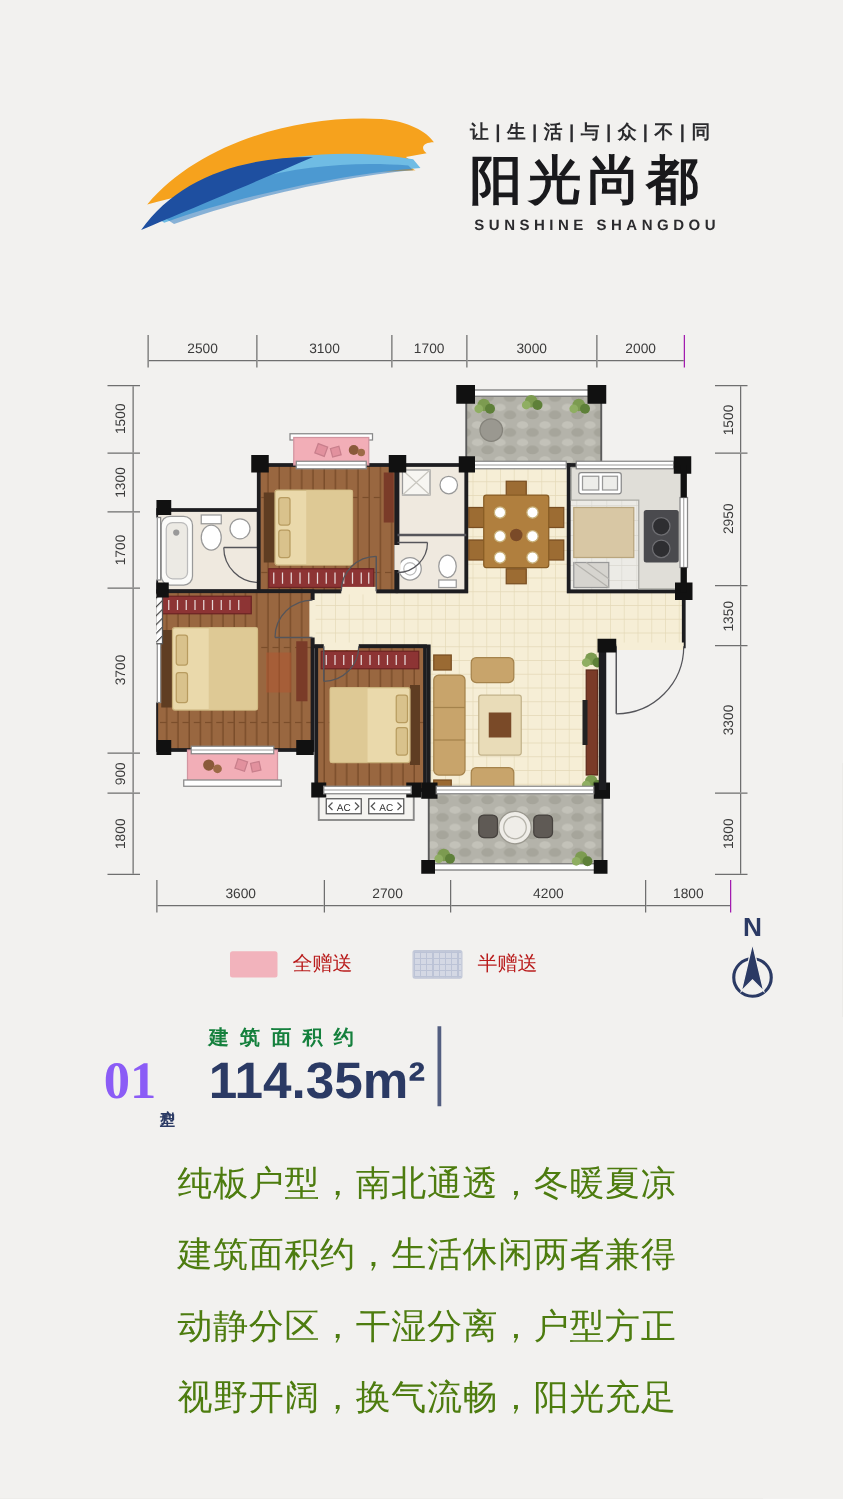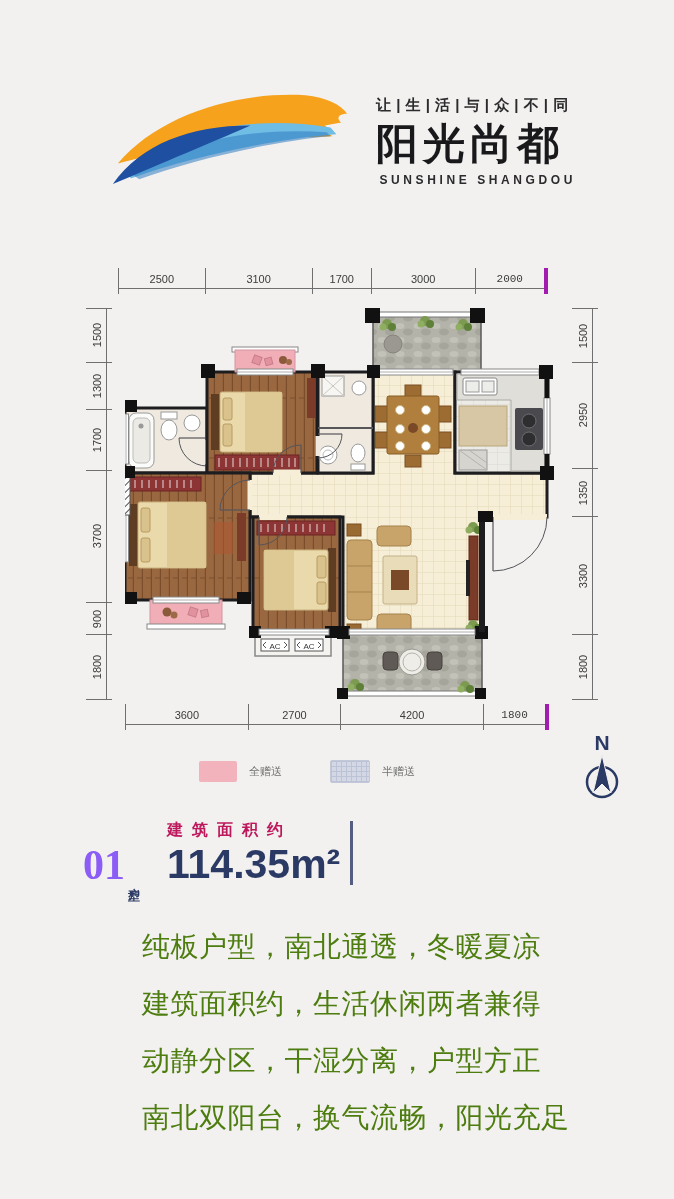--- a/index.html
+++ b/index.html
@@ -10,58 +10,58 @@
   }
   
   .logo-art{position:absolute;left:108px;top:86px;width:244px;height:122px;}
   .logo-text{position:absolute;left:376px;top:96px;width:200px;}
   .tagline{font-size:15px;font-weight:600;color:#2b2b2e;white-space:nowrap;letter-spacing:.5px;}
   .brand{font-size:42px;font-weight:700;color:#19191c;letter-spacing:5px;margin-top:8px;white-space:nowrap;line-height:1;}
   .brand-en{font-size:12px;font-weight:700;color:#2b2b2e;letter-spacing:3.6px;margin-top:8px;white-space:nowrap;text-align:right;}
   
   .dim-h{position:absolute;display:flex;}
   .dim-h .seg{position:relative;border-left:1px solid #6f6f6f;}
-  .dim-h .seg:last-child{border-right:4px solid #a21caf;font-family:Liberation Mono, monospace;}
+  .dim-h .seg:last-child{border-right:1px solid #a21caf;}
   .dim-h .seg::after{content:"";position:absolute;left:0;right:0;bottom:5px;border-bottom:1px solid #6f6f6f;}
   .dim-h .seg span{position:absolute;left:0;right:0;bottom:9px;text-align:center;font-size:11px;color:#3b3b3b;}
   .dim-v{position:absolute;display:flex;flex-direction:column;}
   .dim-v .seg{position:relative;border-top:1px solid #6f6f6f;}
   .dim-v .seg:last-child{border-bottom:1px solid #6f6f6f;}
   .dim-v .seg::after{content:"";position:absolute;top:0;bottom:0;right:5px;border-right:1px solid #6f6f6f;}
   .dim-v .seg span{
     position:absolute;right:9px;top:50%;
     writing-mode:vertical-rl;transform:translateY(-50%) rotate(180deg);
     font-size:11px;color:#3b3b3b;
   }
   .dim-top{left:118px;top:268px;width:430px;height:26px;}
-  .dim-bottom{left:125px;top:704px;width:424px;height:26px;}
+  .dim-bottom{left:125px;top:704px;width:460px;height:26px;}
   .dim-left{left:86px;top:308px;width:26px;height:392px;}
   .dim-right{left:572px;top:308px;width:26px;height:392px;}
   .plan-svg{position:absolute;left:125px;top:308px;width:430px;height:392px;}
   
   .legend{position:absolute;left:0;right:60px;top:760px;display:flex;justify-content:center;gap:48px;}
-  .legend-item{display:flex;align-items:center;gap:12px;font-size:11px;color:#737373;}
+  .legend-item{display:flex;align-items:center;gap:12px;font-size:16px;color:#b91c1c;}
   .sw{width:38px;height:21px;border-radius:2px;}
   .sw-pink{background:#f2b3bc;}
   .sw-grid{
     background:
       repeating-linear-gradient(0deg,#bcc3d6 0 1px,transparent 1px 5px),
       repeating-linear-gradient(90deg,#bcc3d6 0 1px,transparent 1px 5px),
       #d4d8e4;
     border:1px solid #c2c8d8;
   }
   .compass{position:absolute;left:578px;top:732px;width:48px;text-align:center;}
   .compass-n{font-size:21px;font-weight:700;color:#2b3a64;line-height:1;}
   
   .title-block{position:absolute;left:76px;top:820px;right:10px;display:flex;align-items:flex-end;}
   .t-big{font-family:"Liberation Serif","DejaVu Serif",serif;font-size:67px;font-weight:700;color:#2b3a64;line-height:.88;letter-spacing:1px;}
   .t-unit{font-family:"Liberation Serif","DejaVu Serif",serif;font-size:42px;font-weight:700;color:#8b5cf6;line-height:.9;margin-left:7px;}
   .t-unit-type{writing-mode:vertical-rl;font-size:12px;font-weight:700;color:#2b3a64;letter-spacing:2px;margin-left:3px;margin-bottom:3px;line-height:1;}
   .t-area{margin-left:27px;}
-  .t-area-label{font-size:16px;font-weight:700;color:#be185d;letter-spacing:9px;margin-bottom:3px;white-space:nowrap;}
+  .t-area-label{font-size:16px;font-weight:700;color:#15803d;letter-spacing:9px;margin-bottom:3px;white-space:nowrap;}
   .t-area-value{font-size:41px;font-weight:800;color:#2b3a64;line-height:1;white-space:nowrap;}
   .t-div{width:3px;height:64px;background:#2b3a64;opacity:.8;margin:0 12px 0 10px;}
   .t-layout{font-size:29px;font-weight:900;color:#26262a;letter-spacing:1px;margin-bottom:4px;white-space:nowrap;}
   
   .desc{position:absolute;left:142px;top:918px;width:430px;}
   .desc p{margin:0;height:57px;display:flex;align-items:center;font-size:28px;font-weight:500;color:#4d7c0f;letter-spacing:.5px;white-space:nowrap;}
 </style>
 </head>
 <body>
 
@@ -437,16 +437,16 @@
       <span class="t-area-label" style="display:block">建筑面积约</span>
       <span class="t-area-value" style="display:block">114.35m²</span>
     </span>
     <span class="t-div"></span>
   </div>
 
   <div class="desc">
     <p>纯板户型，南北通透，冬暖夏凉</p>
     <p>建筑面积约，生活休闲两者兼得</p>
     <p>动静分区，干湿分离，户型方正</p>
-    <p>南北双阳台，换气流畅，阳光充足</p>
+    <p>视野开阔，换气流畅，阳光充足</p>
   </div>
 
 </div>
 
 </body></html>

